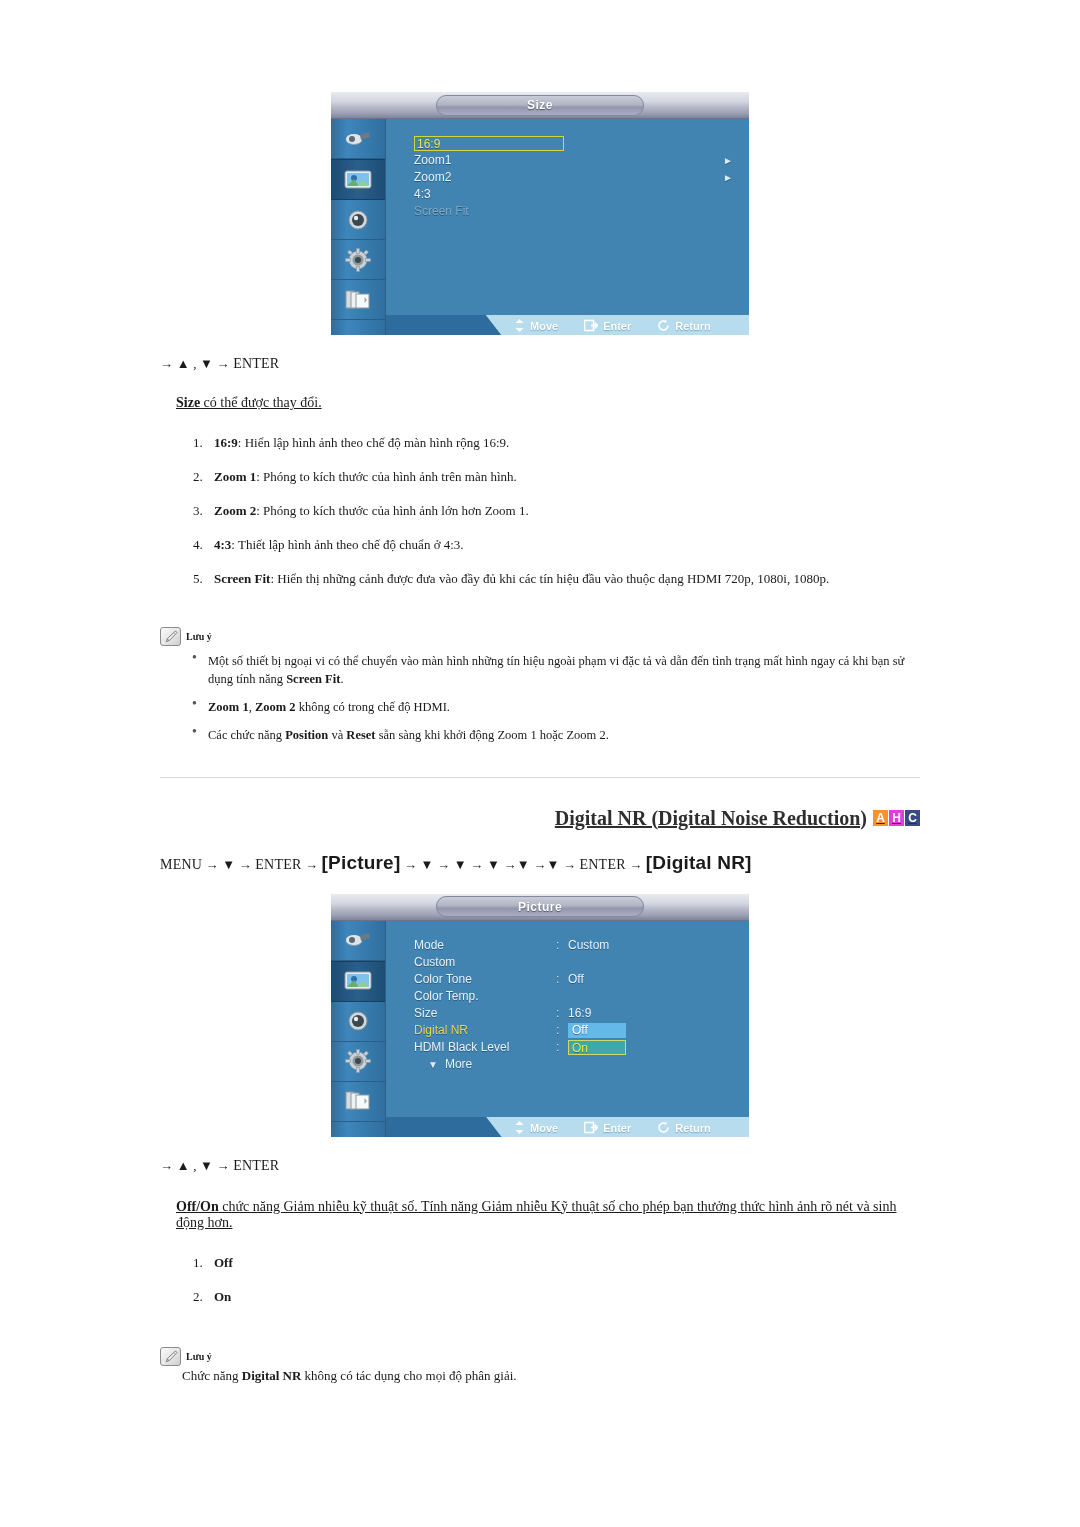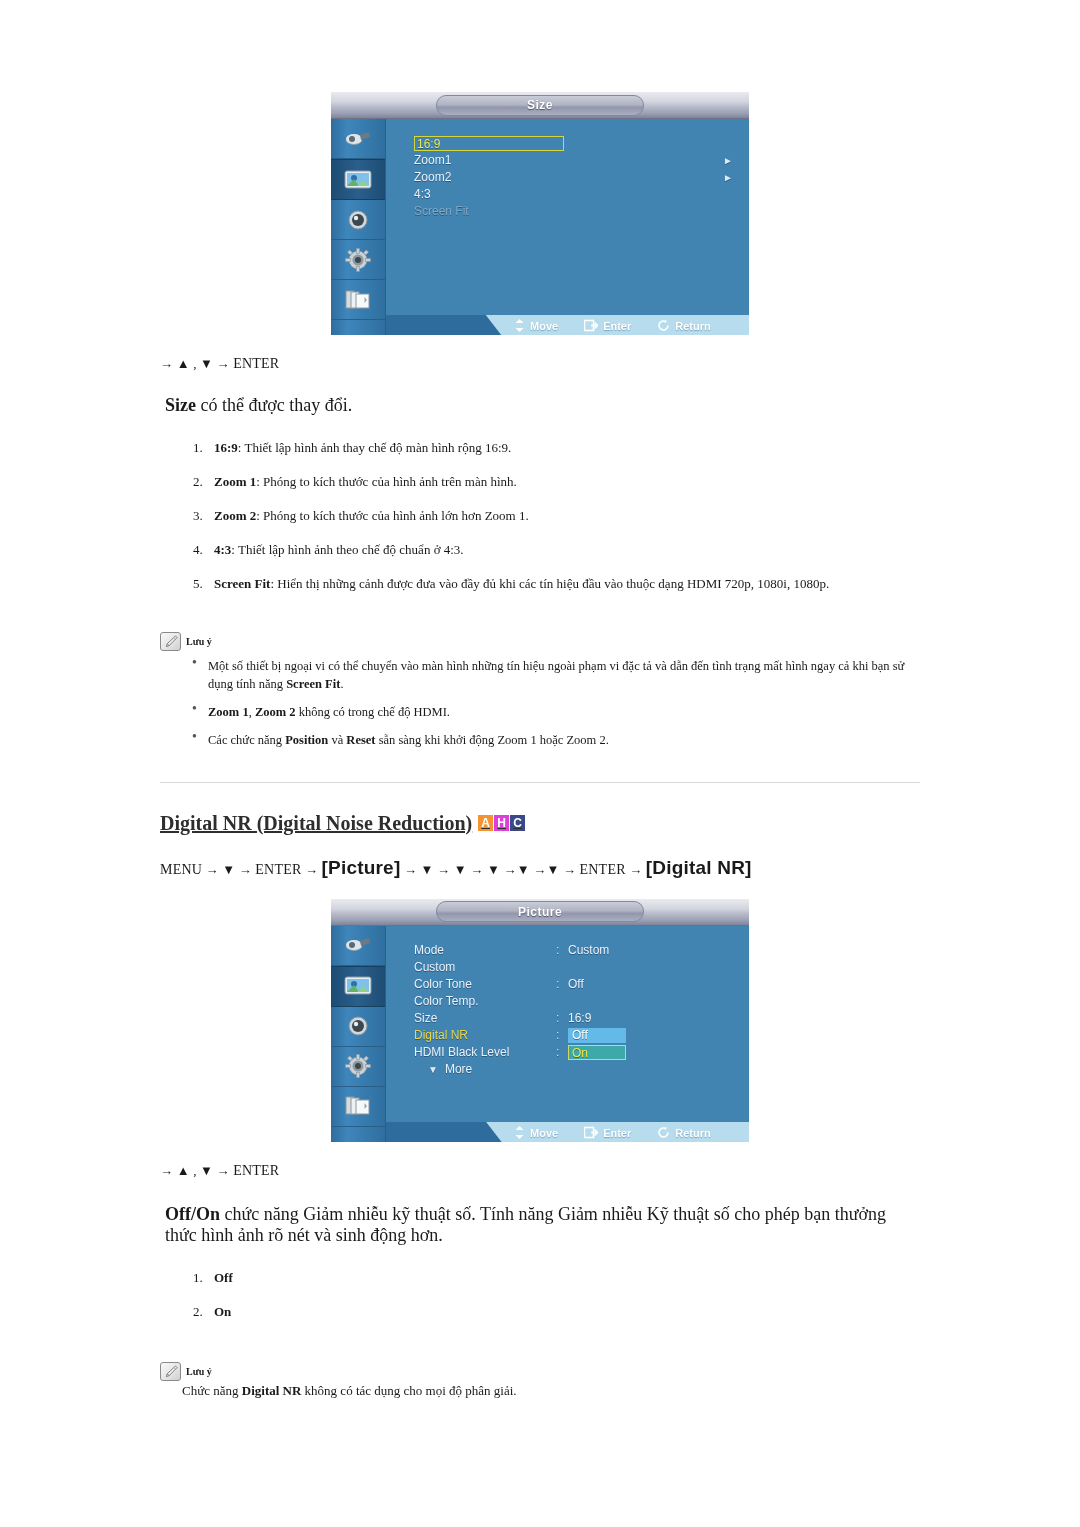--- a/index.html
+++ b/index.html
@@ -190,22 +190,23 @@
     letter-spacing: 0.2px;
     margin: 0;
   }
   .nav-line .sc { font-variant: small-caps; font-size: 14px; }
   .bracket-tag {
     font-family: "Liberation Sans", "DejaVu Sans", sans-serif;
     font-weight: bold;
     font-size: 19px;
   }
   .lead {
-    font-size: 18px;
-    margin: 5px;
+    font-size: 14px;
+    margin: 16px;
+    text-decoration: underline;
   }
   b, strong { font-weight: bold; }
   ol.num {
     margin: 0;
     padding-left: 46px;
     font-size: 13px;
   }
   ol.num > li {
     margin-bottom: 18px;
     padding-left: 8px;
@@ -260,20 +261,21 @@
 
   h2.sect {
     font-size: 20px;
     font-weight: bold;
     color: #2e2e2e;
     text-decoration: underline;
     margin: 0;
     display: flex;
     align-items: center;
     gap: 6px;
+    justify-content: flex-end;
   }
   .badges { display: inline-flex; gap: 1px; text-decoration: none; }
   .badge {
     width: 15px;
     height: 16px;
     display: inline-flex;
     align-items: center;
     justify-content: center;
     color: #ffffff;
     font-family: "Liberation Sans", "DejaVu Sans", sans-serif;
@@ -399,21 +401,21 @@
       <span>▲ , ▼</span>
       <span>→</span>
       <span class="sc">ENTER</span>
     </p>
 
     <p class="lead" style="margin-top:23px;">
       <b>Size</b><span> có thể được thay đổi.</span>
     </p>
 
     <ol class="num" style="margin-top:24px;">
-      <li><b>16:9</b><span>: Thiết lập hình ảnh thay chế độ màn hình rộng 16:9.</span></li>
+      <li><b>16:9</b><span>: Hiển lập hình ảnh theo chế độ màn hình rộng 16:9.</span></li>
       <li><b>Zoom 1</b><span>: Phóng to kích thước của hình ảnh trên màn hình.</span></li>
       <li><b>Zoom 2</b><span>: Phóng to kích thước của hình ảnh lớn hơn Zoom 1.</span></li>
       <li><b>4:3</b><span>: Thiết lập hình ảnh theo chế độ chuẩn ở 4:3.</span></li>
       <li><b>Screen Fit</b><span>: Hiển thị những cảnh được đưa vào đầy đủ khi các tín hiệu đầu vào thuộc dạng HDMI 720p, 1080i, 1080p.</span></li>
     </ol>
 
 
     <div style="margin-top:40px;">
       <div class="note-head">
         <span class="note-icon">

